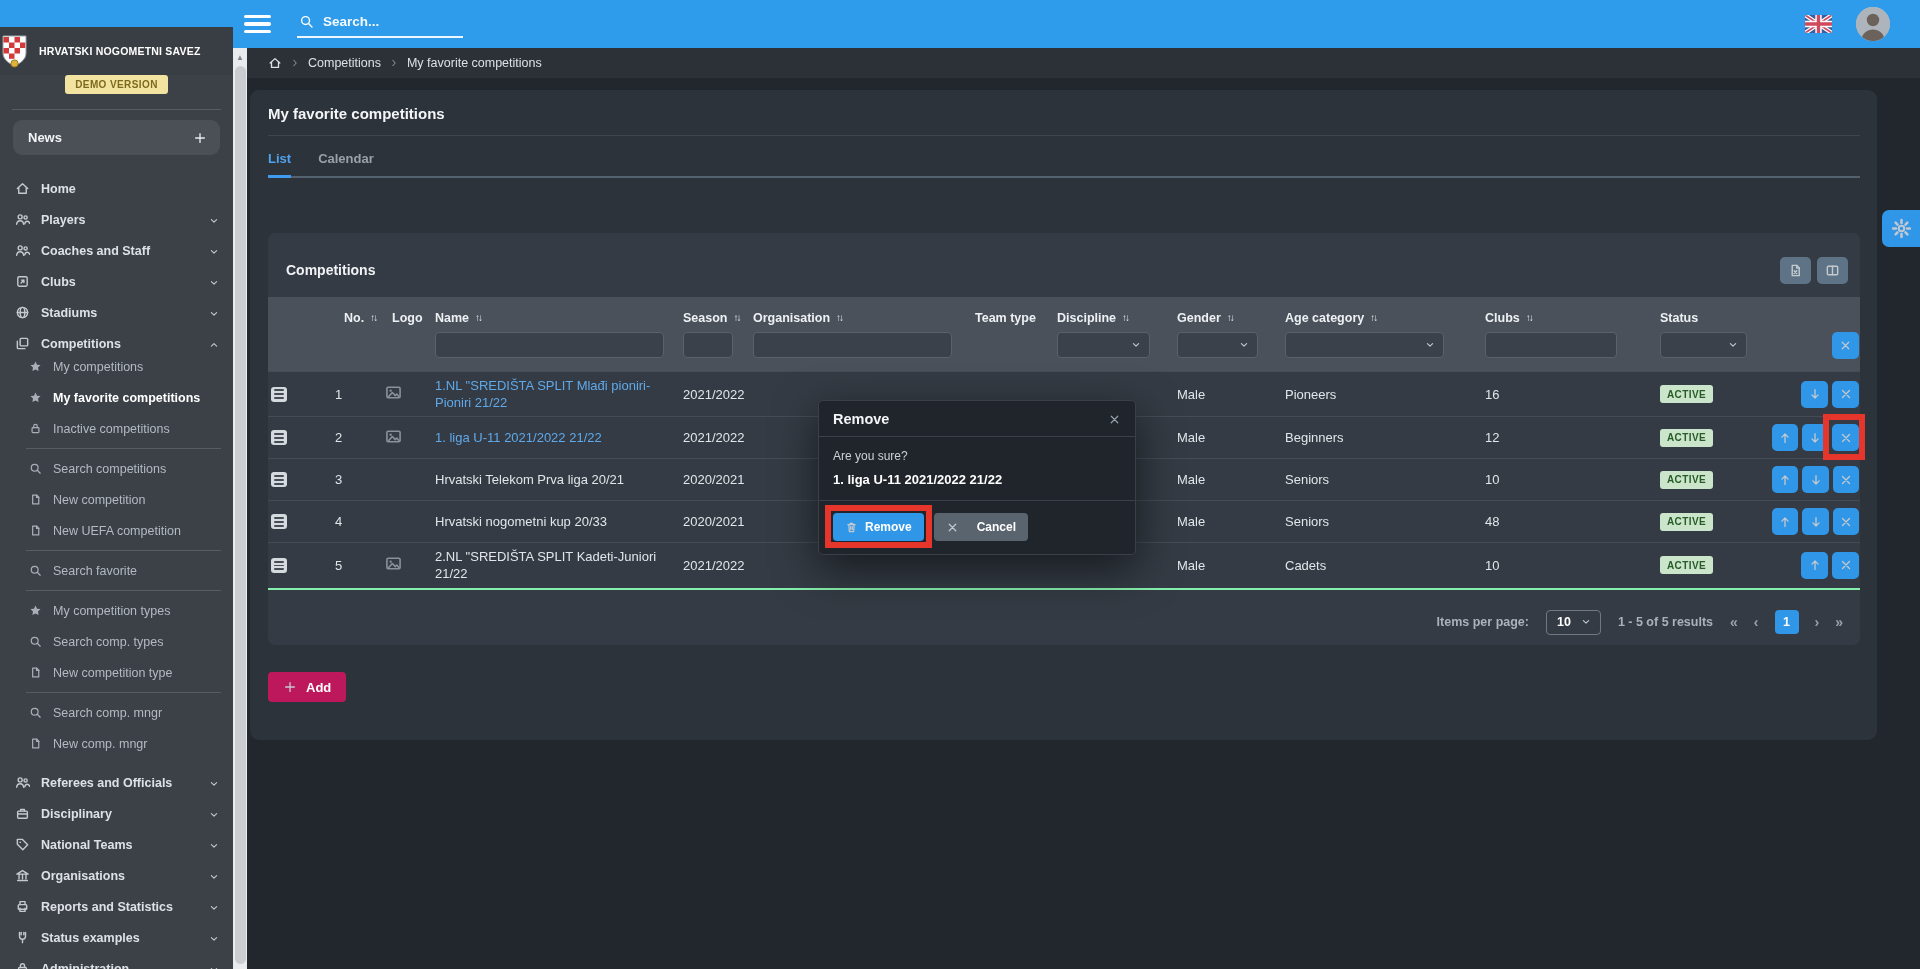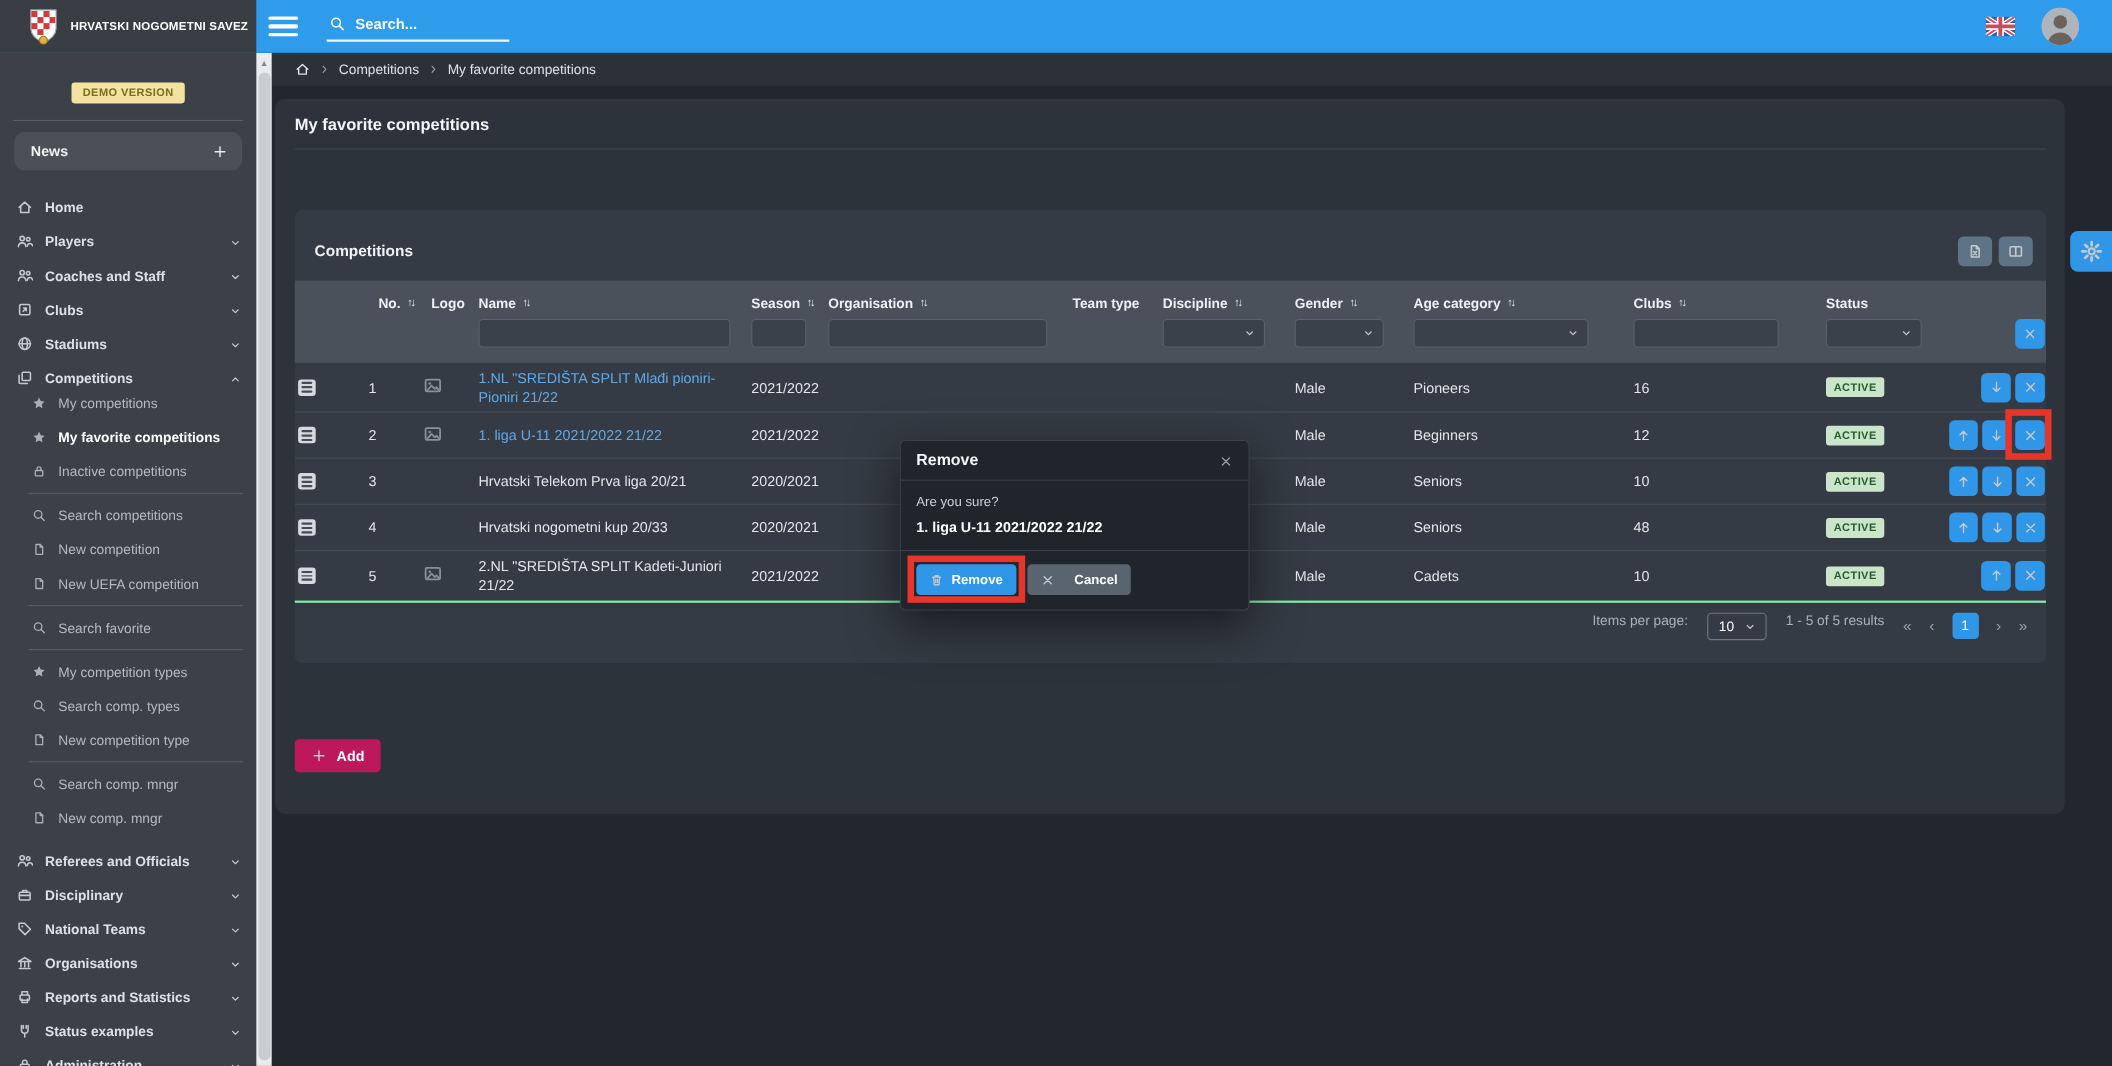--- a/index.html
+++ b/index.html
@@ -2,21 +2,21 @@
 <html><head>
 <meta charset="utf-8">
 <style>
   * { margin:0; padding:0; box-sizing:border-box; }
   html,body { background:#22272D; }
   body { font-family:"Liberation Sans", sans-serif; }
   .app { position:relative; width:1920px; height:969px; overflow:hidden; background:#22272D; color:#E2E6EA; }
 
   
   .topbar { position:absolute; top:0; left:0; right:0; height:48px; background:#2F9BEB; display:flex; z-index:10; }
-  .brand { width:233px; height:48px; background:#383E44; display:flex; align-items:center; gap:11px; padding-left:26px; flex:none; }
+  .brand { width:233px; height:48px; background:#383E44; display:flex; align-items:center; gap:11px; padding-left:1px; flex:none;margin-top:27px; }
   .crest { width:27px; height:33px; flex:none; }
   .brand-name { font-size:10.5px; font-weight:bold; color:#FFFFFF; letter-spacing:.2px; }
   .topbar-main { flex:1; display:flex; align-items:center; }
   .hamburger { margin-left:11px; width:27px; height:18px; display:flex; flex-direction:column; justify-content:space-between; cursor:pointer; }
   .hamburger i { height:3.2px; background:#fff; border-radius:2px; }
   .search-wrap { margin-left:26px; width:166px; display:flex; align-items:center; gap:9px; border-bottom:2px solid rgba(255,255,255,.92); padding:3px 2px 7px 2px; color:#fff; }
   .search-wrap input { background:transparent; border:none; outline:none; color:#fff; font-size:13.5px; font-weight:bold; width:120px; font-family:"Liberation Sans",sans-serif; }
   .search-wrap input::placeholder { color:#fff; opacity:.95; }
   .topbar-right { margin-left:auto; display:flex; align-items:center; gap:24px; padding-right:30px; }
   .flag { width:27px; height:18px; border-radius:2px; overflow:hidden; display:block; }
@@ -89,21 +89,21 @@
   .drag-icon i { height:1.8px; background:#454C55; border-radius:1px; }
   .logo-ph { color:#8A9199; display:inline-flex; }
   .name-cell { line-height:1.32; padding-right:14px; }
   .name-link { color:#5FA9EA; cursor:pointer; }
   .badge-active { display:inline-block; background:#CBE5CB; color:#275B27; font-size:10px; font-weight:bold; letter-spacing:.4px; padding:3.5px 7px; border-radius:3px; }
   .acts { display:flex; justify-content:flex-end; gap:4px; padding-right:1px; }
   .act-btn { width:27px; height:27px; background:#2F96E8; border:none; border-radius:5px; color:#fff; display:flex; align-items:center; justify-content:center; cursor:pointer; }
   .annot-wrap { position:relative; display:inline-flex; }
   .annot-box-row { position:absolute; left:-9px; right:-6px; top:-10px; bottom:-9px; border:6px solid #E6352B; z-index:40; pointer-events:none; }
 
-  .pager-row { position:absolute; left:0; right:0; bottom:0; height:46px; display:flex; align-items:flex-start; justify-content:flex-end; gap:17px; padding-right:17px; font-size:12.5px; color:#A9B1BA; }
+  .pager-row { position:absolute; left:0; right:0; bottom:0; height:46px; display:flex; align-items:center; justify-content:flex-end; gap:17px; padding-right:17px; font-size:12.5px; color:#A9B1BA;font-weight:bold; }
   .ipp-select { border:1px solid #6E7885; border-radius:4px; height:25px; display:flex; align-items:center; gap:9px; padding:0 8px 0 10px; color:#FFFFFF; font-size:12.5px; cursor:pointer; }
   .pg-arrows { display:flex; align-items:center; gap:16px; font-size:14px; color:#99A1AA; }
   .pg-arrows span { cursor:pointer; }
   .pg-current { width:24px; height:24px; background:#2F96E8; border-radius:4px; color:#fff; display:flex; align-items:center; justify-content:center; font-size:12.5px; cursor:pointer; }
 
   .btn-add { position:absolute; left:18px; top:582px; height:30px; background:#be185d; border:none; border-radius:4px; color:#fff; font-size:13px; font-weight:bold; display:inline-flex; align-items:center; gap:9px; padding:0 15px; cursor:pointer; font-family:"Liberation Sans",sans-serif; }
 
   .gear-btn { position:absolute; right:0; top:210px; width:38px; height:37px; background:#2F96E8; border:none; border-radius:7px 0 0 7px; color:#fff; display:flex; align-items:center; justify-content:center; cursor:pointer; z-index:20; }
 
   
@@ -517,20 +517,24 @@
           <svg width="10" height="10" viewBox="0 0 16 16" fill="none" stroke="currentColor" stroke-width="1.5" stroke-linecap="round" stroke-linejoin="round">
             <path d="m6 3.5 4 4.5-4 4.5"></path>
           </svg>
         </span>
       <span class="crumb">My favorite competitions</span>
     </div>
 
     <div class="page-card">
       <div class="page-title">My favorite competitions</div>
       <div class="title-rule"></div>
+      <div class="tabs">
+        <span class="tab active">List</span>
+        <span class="tab inactive">Calendar</span>
+      </div>
 
       <div class="panel">
         <div class="panel-head">
           <span class="panel-title">Competitions</span>
           <span class="tool-btns">
             <button class="tool-btn">
                 <span class="ic">
                   <svg width="15" height="15" viewBox="0 0 16 16" fill="none" stroke="currentColor" stroke-width="1.5" stroke-linecap="round" stroke-linejoin="round">
                     <path d="M4.5 2.5h4.8l2.7 2.7v8.3h-7.5z"></path>
                     <path d="M9.3 2.5v2.9h2.9"></path>

